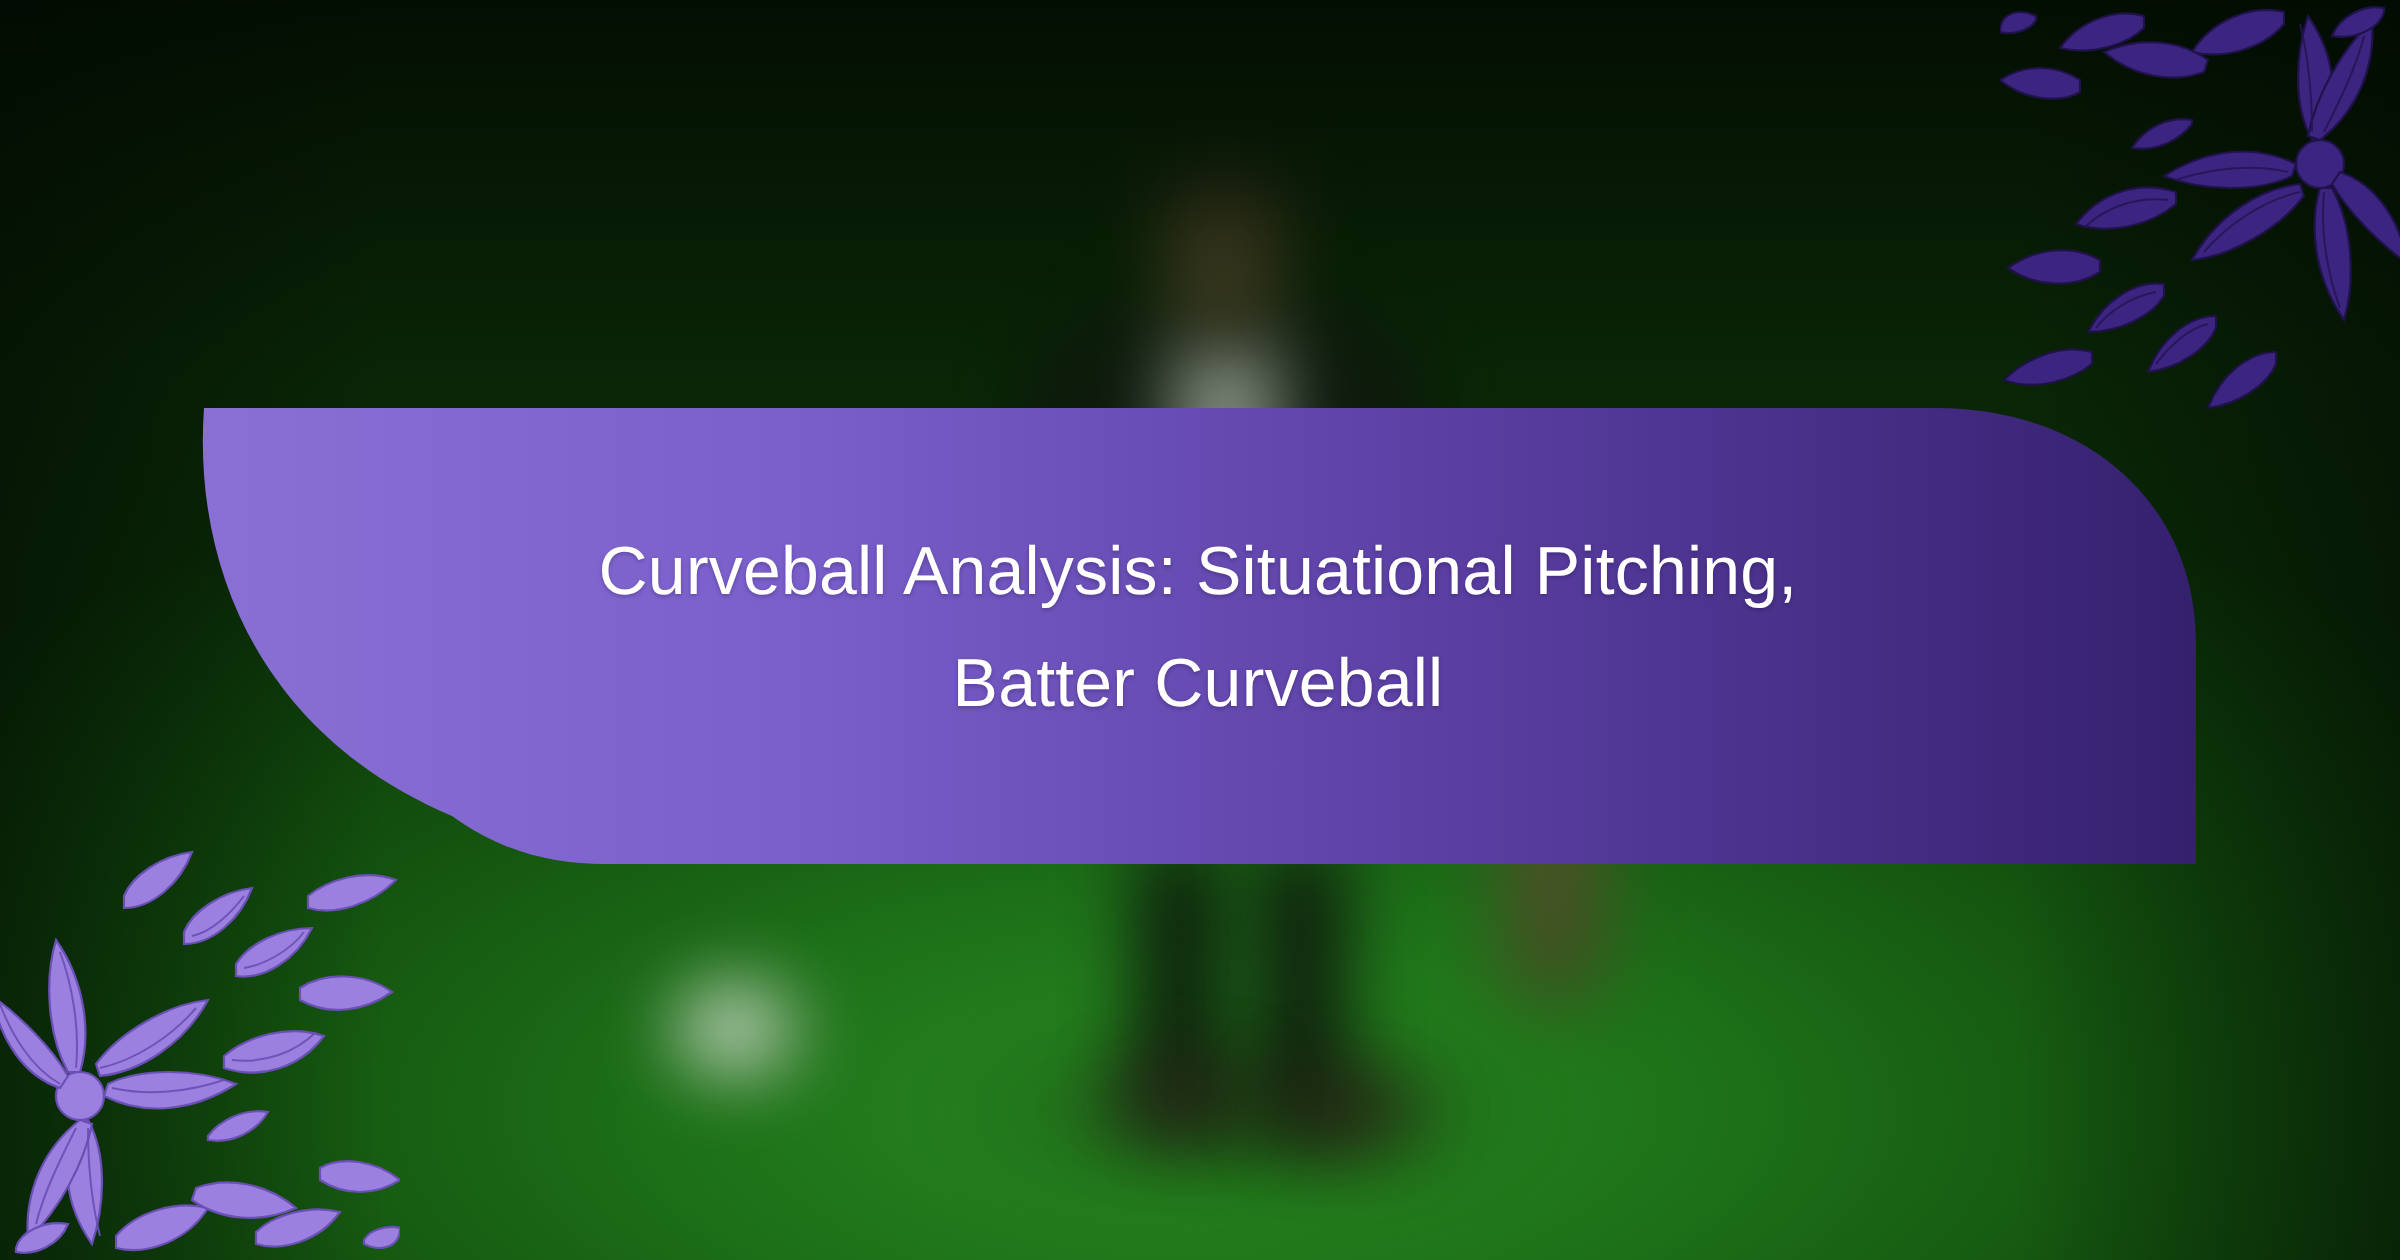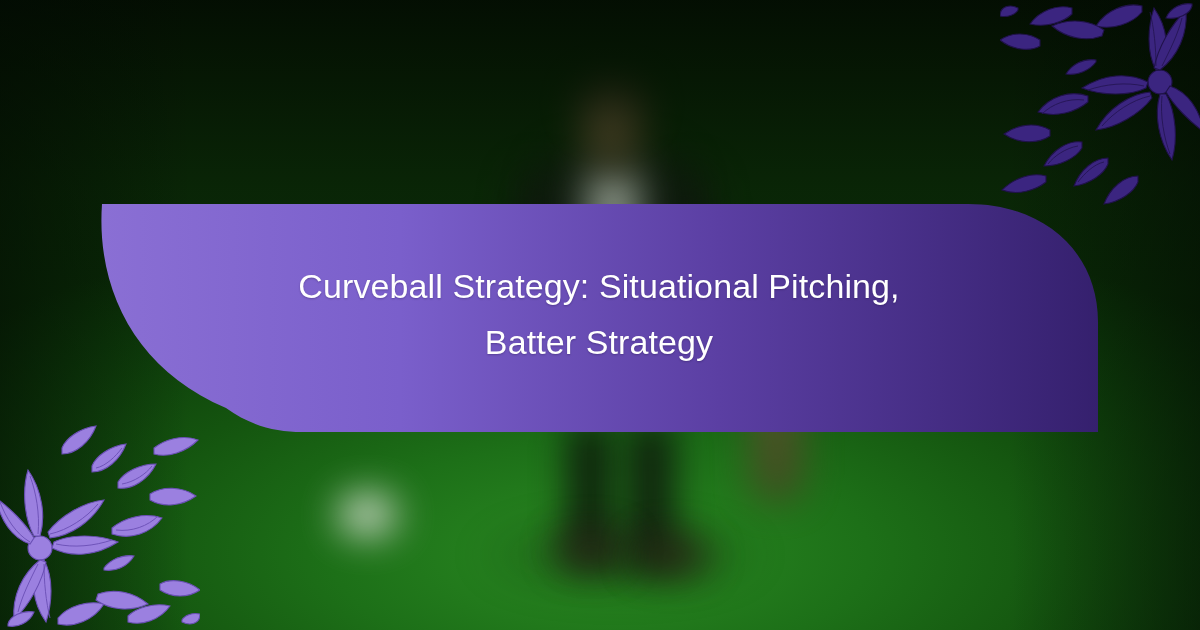--- a/index.html
+++ b/index.html
@@ -201,18 +201,18 @@
       <path d="M 6 10
                C 0 96 40 176 130 214
                C 155 232 180 238 206 238
                L 1002 238
                L 1002 128
                C 1002 58 948 10 872 10
                Z" fill="url(#bannerGrad)"></path>
     </svg>
 
     <div id="title-block">
-      <div class="title-line">Curveball Strategy: Situational Pitching,</div>
-      <div class="title-line">Batter Strategy</div>
+      <div class="title-line">Curveball Analysis: Situational Pitching,</div>
+      <div class="title-line">Batter Curveball</div>
     </div>
   </div>
 
 </div>
 
 </body></html>

